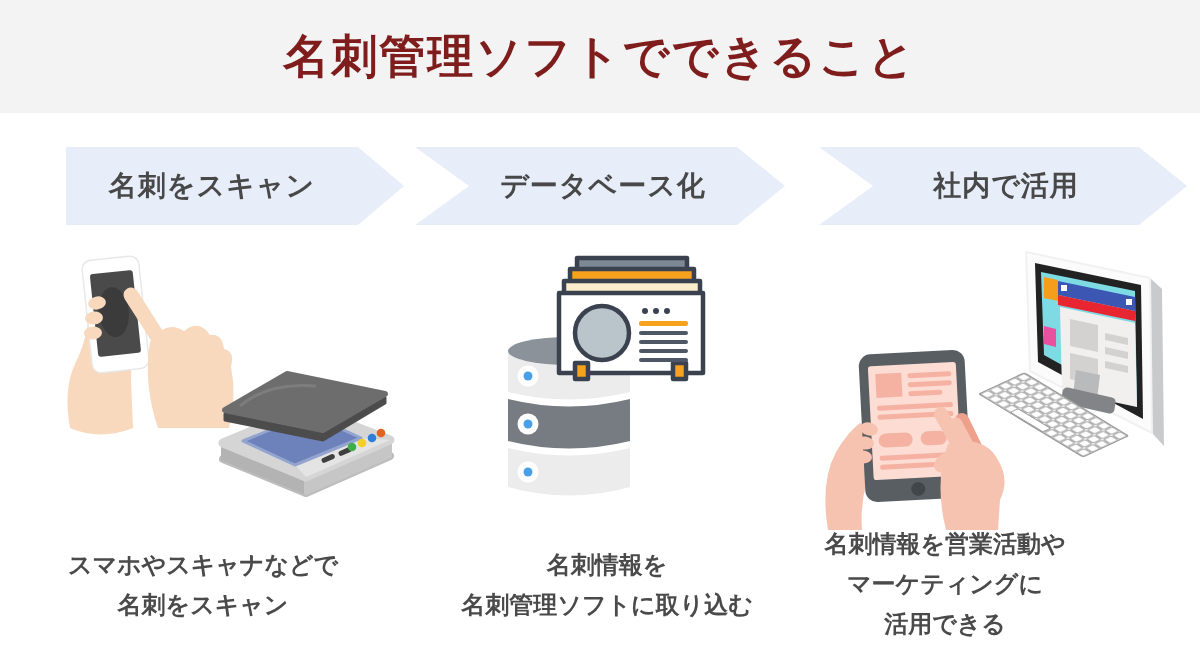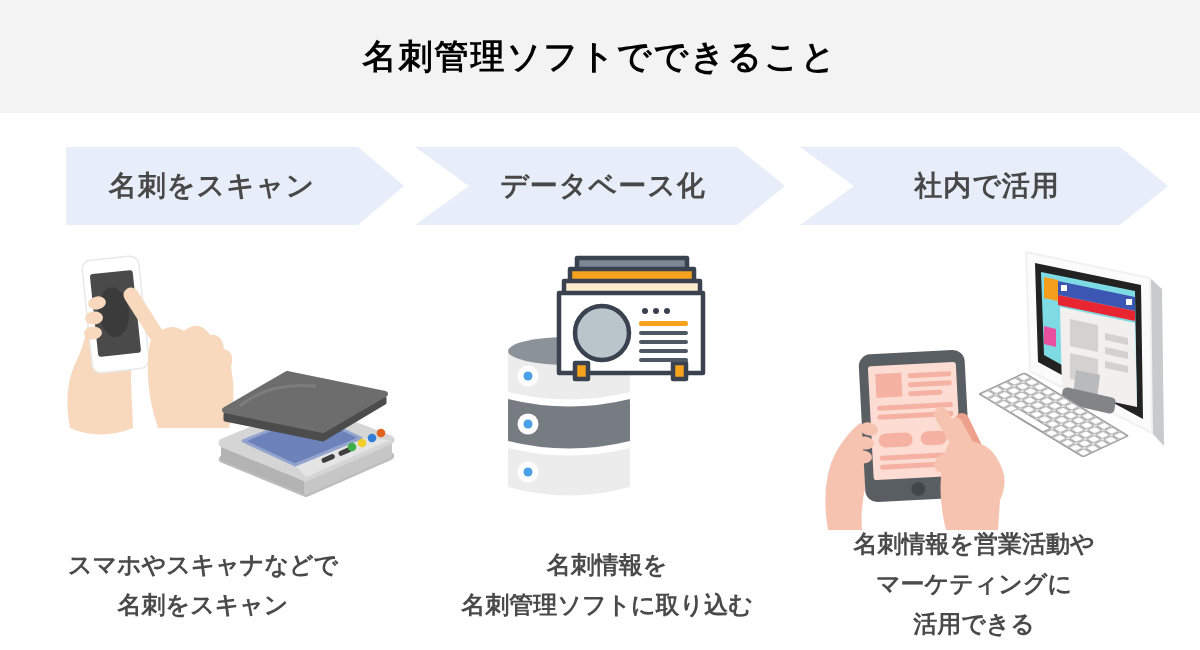--- a/index.html
+++ b/index.html
@@ -11,51 +11,51 @@
     font-family: "Liberation Sans", "DejaVu Sans", sans-serif;
     overflow: hidden;
   }
   .header {
     position: absolute; left: 0; top: 0;
     width: 1200px; height: 113px;
     background: #f3f3f4;
     display: flex; align-items: center; justify-content: center;
   }
   .header h1 {
-    font-size: 34px; font-weight: bold; color: #000000; letter-spacing: 2px;
+    font-size: 46px; font-weight: bold; color: #7f1d1d; letter-spacing: 2px;
   }
   .banner {
     position: absolute; top: 147px; height: 78px;
     background: #e7edf9;
     display: flex; align-items: center; justify-content: center;
     font-size: 28px; font-weight: bold; color: #484848; letter-spacing: 1px;
   }
   .banner.first {
     left: 66px; width: 338px;
     clip-path: polygon(0 0, calc(100% - 46px) 0, 100% 50%, calc(100% - 46px) 100%, 0 100%);
     padding-right: 46px;
   }
   .banner.notched {
     clip-path: polygon(0 0, calc(100% - 48px) 0, 100% 50%, calc(100% - 48px) 100%, 0 100%, 54px 50%);
     padding-left: 54px; padding-right: 48px; justify-content: center;
   }
   .banner.second { left: 415px; width: 370px; }
-  .banner.third  { left: 800px; width: 368px; }
+  .banner.third  { left: 819px; width: 368px; }
   .illustration { position: absolute; }
   #illu-1 { left: 55px;  top: 248px; width: 370px; height: 272px; }
   #illu-2 { left: 498px; top: 252px; width: 240px; height: 256px; }
   #illu-3 { left: 822px; top: 248px; width: 368px; height: 290px; }
   .caption {
     position: absolute;
     font-size: 24px; font-weight: bold; color: #4a4a4a;
     line-height: 40px; text-align: center; white-space: pre-line;
   }
   #caption-1 { left: 3px;  top: 545px; width: 400px; }
   #caption-2 { left: 407px; top: 545px; width: 400px; text-align: center; }
-  #caption-3 { left: 777px; top: 524px; width: 394px; font-family: Liberation Serif, serif; }
+  #caption-3 { left: 748px; top: 524px; width: 394px; font-family: Liberation Serif, serif; }
 </style>
 </head>
 <body>
 
 <div class="header">
   <h1>名刺管理ソフトでできること</h1>
 </div>
 
 <div class="banner first">
   <span>名刺をスキャン</span>

